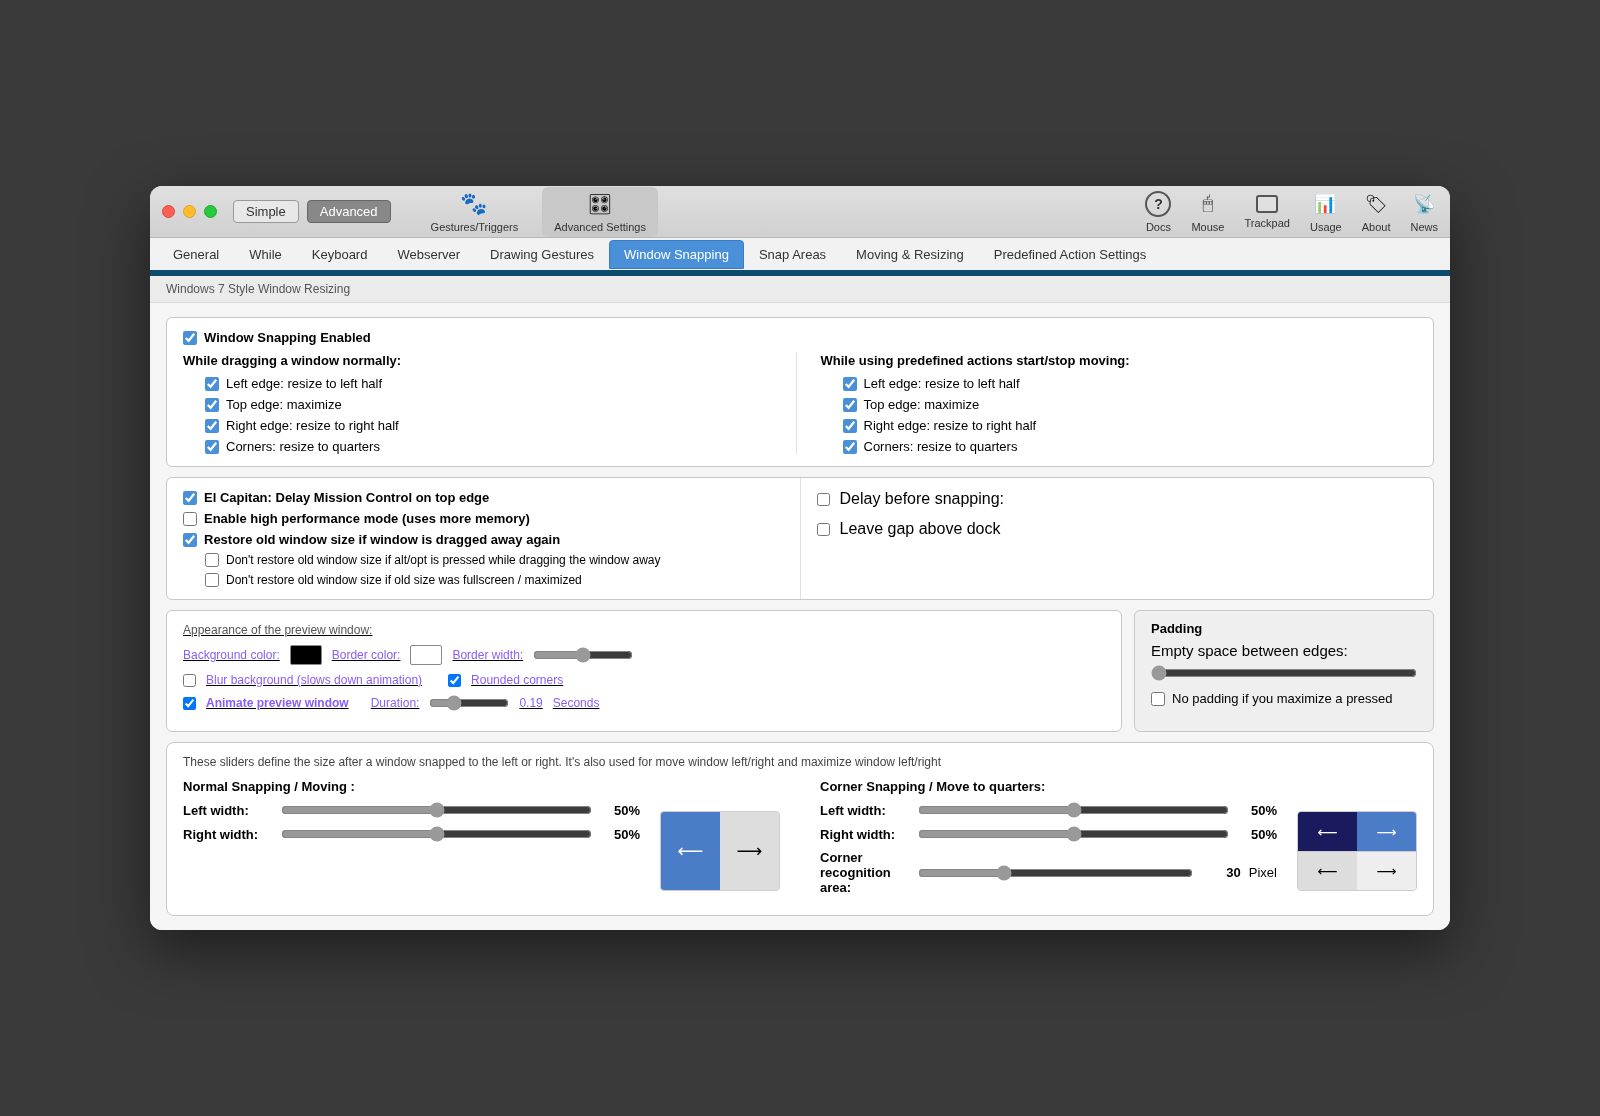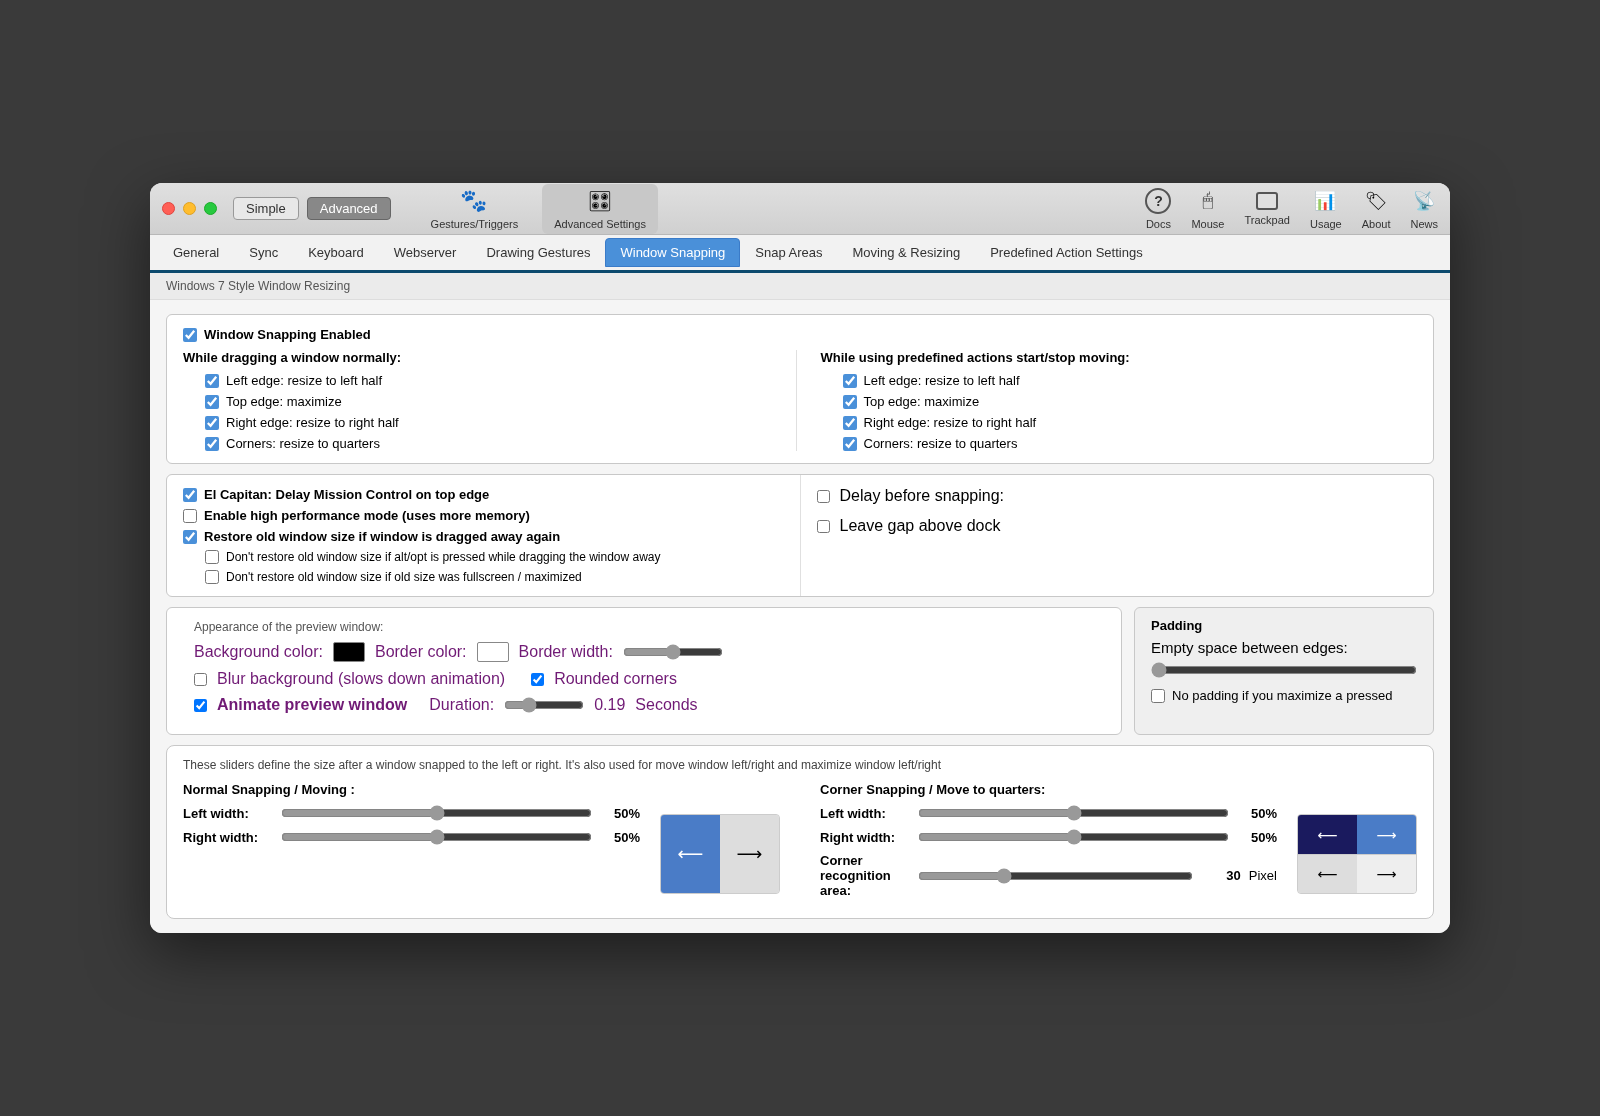--- a/index.html
+++ b/index.html
@@ -104,21 +104,21 @@
     }
     .icon-svg {
       width: 26px;
       height: 26px;
       display: flex;
       align-items: center;
       justify-content: center;
     }
     .tabs-bar {
       background: #f2f2f2;
-      border-bottom: 3px solid #0c4a6e;
+      border-bottom: 6px solid #0c4a6e;
       display: flex;
       align-items: center;
       padding: 4px 8px;
       height: 38px;
     }
     .tab-item {
       padding: 6px 14px;
       font-size: 13px;
       color: #333;
       cursor: pointer;
@@ -203,21 +203,22 @@
       border-right: 1px solid #e0e0e0;
     }
     .mid-right {
       flex: 1;
       padding: 12px 16px;
     }
     .appearance-box {
       background: #fff;
       border: 1px solid #c8c8c8;
       border-radius: 6px;
-      padding: 12px 27px;
+      padding: 12px 16px;
+      text-decoration: underline;
     }
     .appearance-title {
       font-size: 12px;
       color: #555;
       margin-bottom: 8px;
     }
     .appearance-row {
       display: flex;
       align-items: center;
       gap: 10px;
@@ -234,22 +235,22 @@
     }
     .color-box-white {
       width: 32px;
       height: 20px;
       background: #fff;
       border: 1px solid #888;
       border-radius: 2px;
       cursor: pointer;
     }
     .label-text {
-      font-size: 16px;
-      color: #701a75;
+      font-size: 12px;
+      color: #8b5cf6;
     }
     input[type="range"] {
       cursor: pointer;
       accent-color: #999;
     }
     .padding-box {
       background: #efefef;
       border: 1px solid #c8c8c8;
       border-radius: 6px;
       padding: 10px 16px;
@@ -387,21 +388,21 @@
       </div>
       <div class="right-icon-item">
         <span class="icon-svg" style="font-size:18px;">📡</span>
         <span class="label">News</span>
       </div>
     </div>
   </div>
 
   <div class="tabs-bar">
     <div class="tab-item">General</div>
-    <div class="tab-item">Sync</div>
+    <div class="tab-item">While</div>
     <div class="tab-item">Keyboard</div>
     <div class="tab-item">Webserver</div>
     <div class="tab-item">Drawing Gestures</div>
     <div class="tab-item active">Window Snapping</div>
     <div class="tab-item">Snap Areas</div>
     <div class="tab-item">Moving &amp; Resizing</div>
     <div class="tab-item">Predefined Action Settings</div>
   </div>
 
   <div class="content">

